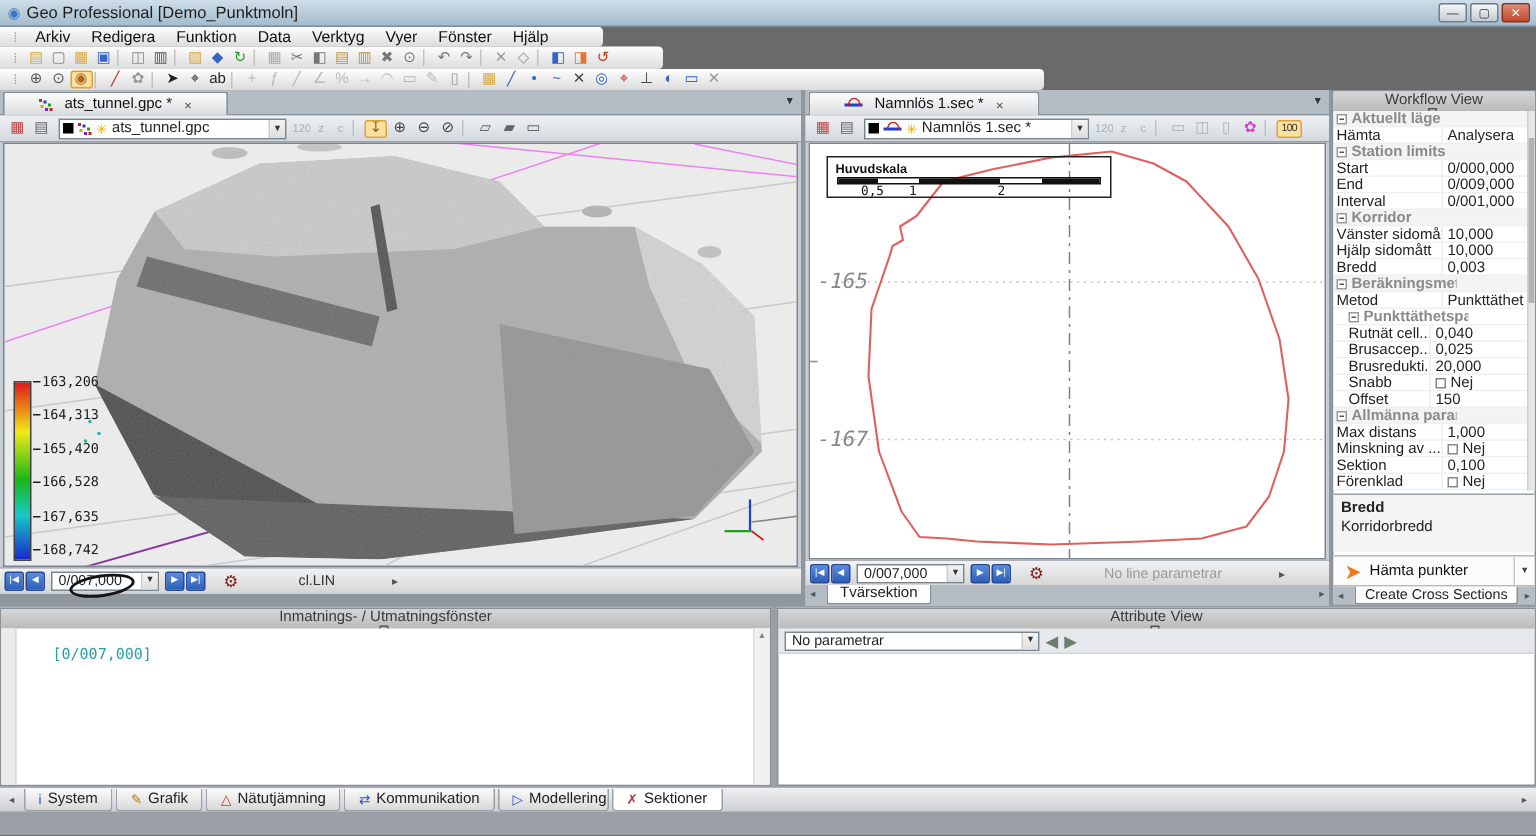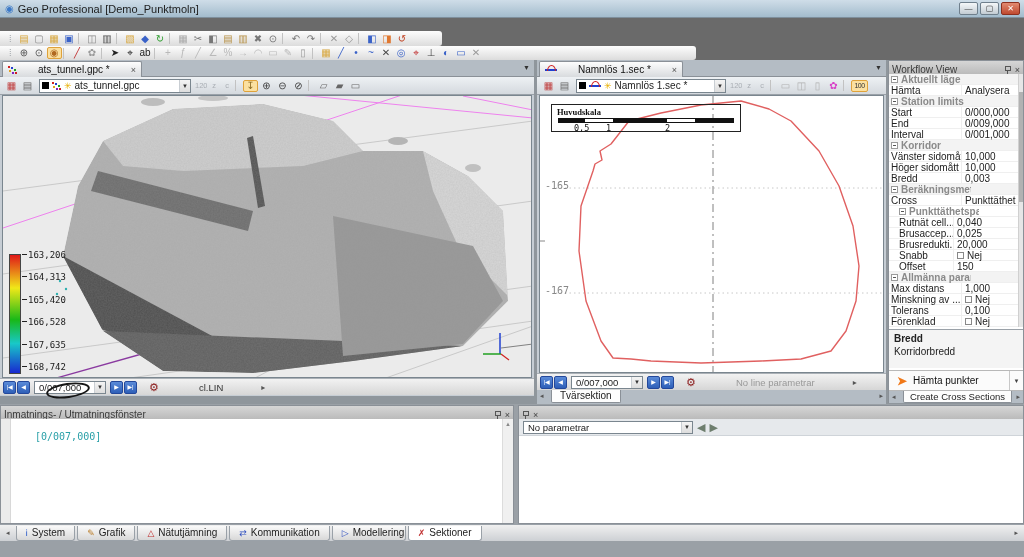--- a/index.html
+++ b/index.html
@@ -32,23 +32,23 @@
   .tbico.on{background:#fbe0a0;border:1px solid #dfa23a;border-radius:2px;line-height:10px;}
   .tbico.mini{width:12px;font-size:7.5px;color:#a9aeb4;}
   .tbico.mini100{width:17px;font-size:7px;letter-spacing:-0.5px;}
 
   
   .main{position:absolute;left:0;top:60px;width:1024px;height:344px;background:#8f969c;}
   .docpanel{position:absolute;top:0;background:#c6cdd4;}
   .leftdoc{left:0;width:534px;height:336px;}
   .middoc{left:537px;width:349px;height:344px;}
   .doctabs{position:relative;height:17px;background:#b4bcc4;border-bottom:1px solid #8a9097;}
-  .dtab{position:absolute;left:2px;top:1px;height:16px;display:flex;align-items:center;gap:21px;
+  .dtab{position:absolute;left:2px;top:1px;height:16px;display:flex;align-items:center;gap:8px;
     background:linear-gradient(#fdfdfd,#d8dbde);border:1px solid #8a9097;border-bottom:none;
-    border-radius:2px 2px 0 0;padding:0 5px;}
+    border-radius:2px 2px 0 0;padding:0 23px;}
   .dtab .tlabel{font-size:10px;color:#111;}
   .tclose{font-size:9px;color:#555;}
   .tabsmenu{position:absolute;right:4px;top:4px;font-size:7px;color:#333;}
   .doctb{position:absolute;left:0;top:17px;width:100%;height:18px;
     background:linear-gradient(#eef1f4,#d4d9de);border-bottom:1px solid #9aa1a8;
     display:flex;align-items:center;gap:1px;padding-left:4px;}
   .iconhost{display:flex;align-items:center;gap:1px;}
   .combo{height:14px;background:#fff;border:1px solid #7a868f;display:flex;align-items:center;
     padding-left:2px;gap:3px;font-size:10px;margin:0 3px;}
   .combo .flex{flex:1;overflow:hidden;white-space:nowrap;}
@@ -91,37 +91,37 @@
   .smcombo .flex{flex:1;}
   .gearico{font-size:11px;color:#8b1a1a;width:18px;text-align:center;margin-left:6px;}
   .lineref{font-size:9.5px;color:#333;margin-left:34px;}
   .lineref.dim{color:#999;}
   .chev{color:#555;font-size:8px;margin-left:36px;}
 
   
   .viewport2d{position:absolute;left:2px;top:35px;width:345px;height:278px;border:1px solid #7a868f;
     background:#fff;overflow:hidden;}
   .scalebox{position:absolute;left:11px;top:8px;width:190px;height:28px;border:1px solid #222;z-index:3;}
-  .sctitle{position:absolute;left:5px;top:2px;font-family:Liberation Serif, serif;font-size:8.5px;font-weight:bold;color:#111;}
+  .sctitle{position:absolute;left:5px;top:2px;font-family:Liberation Sans, sans-serif;font-size:8.5px;font-weight:bold;color:#111;}
   .scbar{position:absolute;left:6px;top:13px;width:176px;height:5px;border:1px solid #111;
     background:linear-gradient(90deg,#111 0 15%,#fff 15% 31%,#111 31% 62%,#fff 62% 78%,#111 78% 100%);}
   .sctick{position:absolute;top:18px;font-family:"DejaVu Sans Mono",monospace;font-size:8.5px;color:#111;}
   .sctick:nth-of-type(1){left:22px;}.sctick:nth-of-type(2){left:54px;}.sctick:nth-of-type(3){left:113px;}
-  .gl{position:absolute;left:5px;font-family:"DejaVu Sans Mono",monospace;font-size:10px;color:#888;}
+  .gl{position:absolute;left:5px;font-family:"DejaVu Sans Mono",monospace;font-size:14px;color:#888;font-style:italic;}
   .gl:nth-of-type(1){top:84px;}.gl:nth-of-type(2){top:189px;}
   .tabs2{position:absolute;left:0;top:330px;width:100%;height:14px;background:#b4bcc4;}
   .btmtab{position:absolute;left:14px;top:0;height:13px;background:#fdfdfd;border:1px solid #8a9097;
     border-top:none;border-radius:0 0 2px 2px;padding:0 8px;font-size:10px;line-height:12px;}
   .arrL{position:absolute;left:3px;top:2px;font-size:7px;color:#555;}
   .arrR{position:absolute;right:3px;top:2px;font-size:7px;color:#555;}
 
   
   .workflow{position:absolute;left:888px;top:0;width:136px;height:343px;background:#fff;border:1px solid #8a9097;}
   .phdr{height:18px;background:linear-gradient(#d6d6d6,#b2b2b2);border-bottom:1px solid #9aa1a8;
-    display:flex;align-items:center;padding:0 3px;font-size:10px;color:#3a3a3a;}
+    display:flex;align-items:center;padding:0 3px;font-size:10px;color:#3a3a3a;flex-direction:column;}
   .phdr .flex{flex:1;}
   .pin{width:7px;height:8px;position:relative;margin-right:4px;}
   .pin::before{content:"";position:absolute;left:1px;top:0;width:4px;height:3px;border:1px solid #555;}
   .pin::after{content:"";position:absolute;left:3px;top:5px;width:1px;height:3px;background:#555;}
   .xico{font-size:9px;color:#444;}
   .wgrid{position:absolute;left:0;top:13px;width:134px;height:253px;overflow:hidden;background:#fff;}
   .wrow{display:flex;align-items:center;height:11px;font-size:10px;line-height:11px;
     border-bottom:1px solid #efefef;background:#fff;padding-left:2px;}
   .wrow.group{background:#f3f3f3;color:#8a8a8a;font-weight:bold;}
   .wrow.subgroup{color:#8a8a8a;font-weight:bold;padding-left:10px;}
@@ -196,20 +196,31 @@
     <span class="appicon">◉</span>
     <span class="apptitle">Geo Professional [Demo_Punktmoln]</span>
     <div class="winbtns">
       <span class="wbtn">—</span>
       <span class="wbtn">▢</span>
       <span class="wbtn close">✕</span>
     </div>
   </div>
 
   <div class="dockarea">
+    <div class="strip menustrip">
+
+    <span class="mitem">Arkiv</span>
+        <span class="mitem">Redigera</span>
+        <span class="mitem">Funktion</span>
+        <span class="mitem">Data</span>
+        <span class="mitem">Verktyg</span>
+        <span class="mitem">Vyer</span>
+        <span class="mitem">Fönster</span>
+        <span class="mitem">Hjälp</span>
+      </div>
     <div class="strip tb1">
 
     <span class="tbico" style="color: rgb(216, 168, 64);">▤</span>
         <span class="tbico" style="color: rgb(136, 136, 136);">▢</span>
         <span class="tbico" style="color: rgb(216, 168, 64);">▦</span>
         <span class="tbico" style="color: rgb(58, 98, 200);">▣</span>
         <span class="tbico sep"></span>
         <span class="tbico" style="color: rgb(136, 136, 136);">◫</span>
         <span class="tbico" style="color: rgb(85, 85, 85);">▥</span>
         <span class="tbico sep"></span>
@@ -549,21 +560,21 @@
           <div class="wrow item">
 
             <span class="wlabel">Vänster sidomått</span>
             <span class="wval">
               <span>10,000</span>
             </span>
           </div>
 
           <div class="wrow item">
 
-            <span class="wlabel">Höger sidomått</span>
+            <span class="wlabel">Hjälp sidomått</span>
             <span class="wval">
               <span>10,000</span>
             </span>
           </div>
 
           <div class="wrow item">
 
             <span class="wlabel">Bredd</span>
             <span class="wval">
               <span>0,003</span>
@@ -573,21 +584,21 @@
           <div class="wrow group">
             <span class="exp"></span>
             <span class="wlabel">Beräkningsmetod</span>
             <span class="wval">
               <span></span>
             </span>
           </div>
 
           <div class="wrow item">
 
-            <span class="wlabel">Cross</span>
+            <span class="wlabel">Metod</span>
             <span class="wval">
               <span>Punkttäthet</span>
             </span>
           </div>
 
           <div class="wrow subgroup">
             <span class="exp"></span>
             <span class="wlabel">Punkttäthetsparametrar</span>
             <span class="wval">
               <span></span>
@@ -655,21 +666,21 @@
 
             <span class="wlabel">Minskning av ...</span>
             <span class="wval">
               <i class="cbox"></i>
               <span>Nej</span>
             </span>
           </div>
 
           <div class="wrow item">
 
-            <span class="wlabel">Tolerans</span>
+            <span class="wlabel">Sektion</span>
             <span class="wval">
               <span>0,100</span>
             </span>
           </div>
 
           <div class="wrow item check">
 
             <span class="wlabel">Förenklad</span>
             <span class="wval">
               <i class="cbox"></i>
@@ -705,20 +716,21 @@
     </div>
     <div class="iobody">
       <div class="iogutter"></div>
       <div class="iotext">[0/007,000]</div>
       <div class="iosb">▲</div>
     </div>
   </div>
 
   <div class="attrpanel">
     <div class="phdr">
+      <span class="flex">Attribute View</span>
       <span class="pin"></span>
       <span class="xico">×</span>
     </div>
     <div class="attrtb">
       <div class="attrcombo">
         <span class="flex">No parametrar</span>
         <span class="cmbarr">▼</span>
       </div>
       <span class="garr">◀</span>
       <span class="garr">▶</span>

